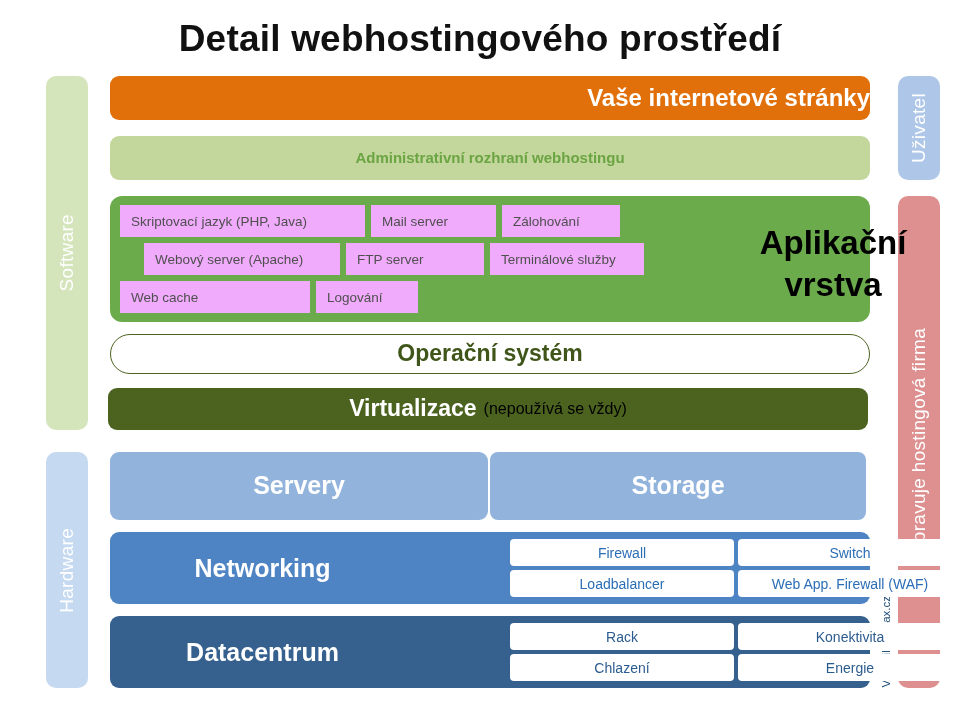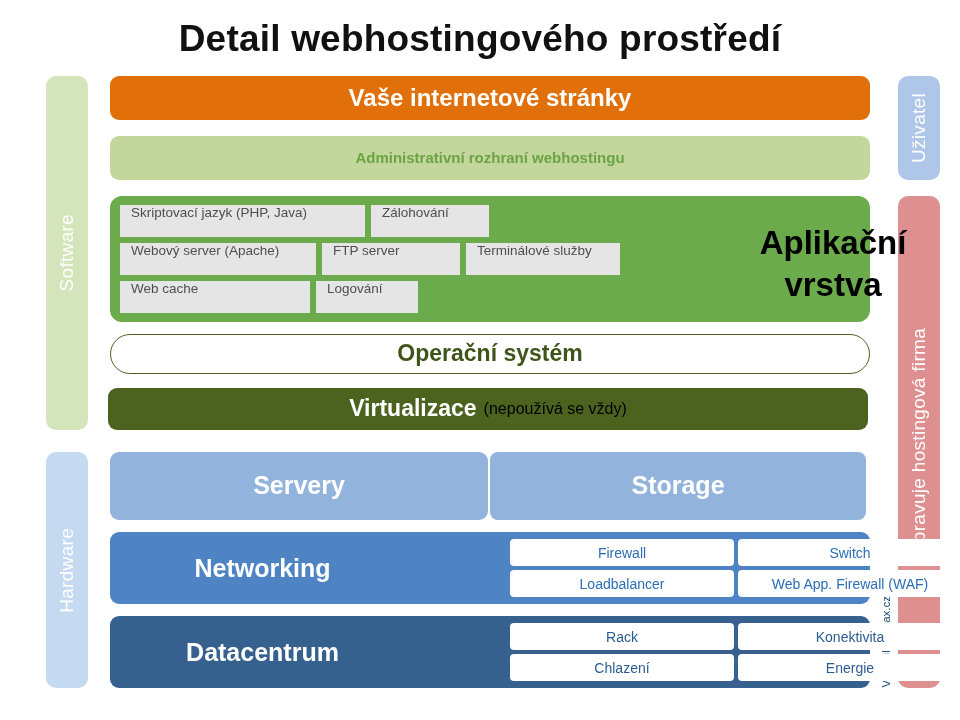--- a/index.html
+++ b/index.html
@@ -61,20 +61,21 @@
     font-size: 19px;
     color: #ffffff;
     white-space: nowrap;
     letter-spacing: 0.3px;
   }
 
   
   #bar-websites {
     left: 110px; top: 76px; width: 760px; height: 44px;
     background: #E2700A;
+    justify-content: flex-end;
   }
   #bar-websites .bar-label { color:#ffffff; font-size: 24px; }
 
   
   #bar-admin {
     left: 110px; top: 136px; width: 760px; height: 44px;
     background: #C3D69B;
   }
   #bar-admin .bar-label { color: #6BA443; font-size: 15px; }
 
@@ -102,24 +103,24 @@
     left: 10px;
     width: 600px;
     height: 32px;
     display: flex;
     gap: 6px;
   }
   #app-row-0 { top: 9px; }
   #app-row-1 { top: 47px; }
   #app-row-2 { top: 85px; }
   .app-cell {
-    background: #e5e5e5;
-    box-sizing: border-box;
-    display: flex;
-    align-items: flex-start;
+    background: #f0abfc;
+    box-sizing: border-box;
+    display: flex;
+    align-items: center;
     padding-left: 11px;
     font-size: 13.5px;
     color: #4F4F4F;
     white-space: nowrap;
     overflow: hidden;
   }
   .app-cell .sub {
     font-size: 11px;
     color: #6b6b6b;
     margin-left: 4px;
@@ -288,26 +289,29 @@
 
   <div id="block-app">
     <div id="app-title">
       <span>Aplikační</span><br>
       <span>vrstva</span>
     </div>
     <div class="app-row" id="app-row-0">
         <div class="app-cell" style="flex: 0 0 245px;">
           <span>Skriptovací jazyk (PHP, Java)</span>
         </div>
+        <div class="app-cell" style="flex: 0 0 125px;">
+          <span>Mail server</span>
+        </div>
         <div class="app-cell" style="flex: 0 0 118px;">
           <span>Zálohování</span>
         </div>
       </div>
     <div class="app-row" id="app-row-1">
-        <div class="app-cell" style="flex: 0 0 196px;">
+        <div class="app-cell" style="flex: 0 0 196px; margin-left: 24px;">
           <span>Webový server (Apache)</span>
         </div>
         <div class="app-cell" style="flex: 0 0 138px;">
           <span>FTP server</span>
         </div>
         <div class="app-cell" style="flex: 0 0 154px;">
           <span>Terminálové služby</span>
         </div>
       </div>
     <div class="app-row" id="app-row-2">

